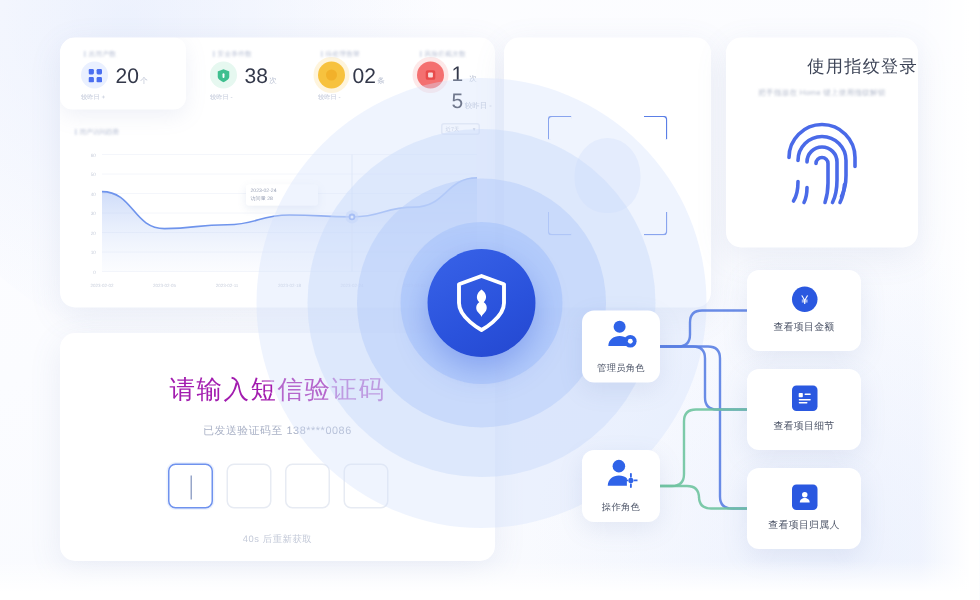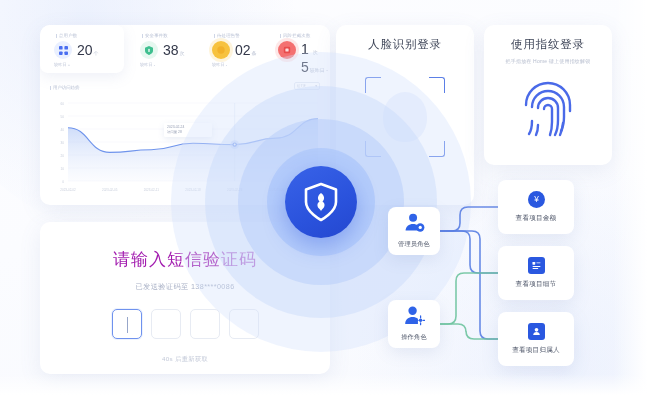--- a/index.html
+++ b/index.html
@@ -95,21 +95,21 @@
   .c-tl{left:0;top:0;border-right:none;border-bottom:none;border-radius:3px 0 0 0;}
   .c-tr{right:0;top:0;border-left:none;border-bottom:none;border-radius:0 3px 0 0;}
   .c-bl{left:0;bottom:0;border-right:none;border-top:none;border-radius:0 0 0 3px;}
   .c-br{right:0;bottom:0;border-left:none;border-top:none;border-radius:0 0 3px 0;}
   .face-ghost{position:absolute;left:50%;top:50%;transform:translate(-50%,-50%);
     width:44px;height:50px;border-radius:50% 50% 46% 46%;
     background:rgba(223,232,252,.55);}
 
   
   #finger-card{left:484px;top:25px;width:128px;height:140px;}
-  .fp-title{position:absolute;left:0;right:0;top:12px;text-align:center;
+  .fp-title{position:absolute;left:0;right:0;top:12px;text-align:right;
     font-size:11.5px;color:#3c4356;letter-spacing:.8px;font-family:Liberation Serif, serif;}
   .fp-sub{position:absolute;left:0;right:0;top:33px;text-align:center;
     font-size:5px;color:#b5bccd;letter-spacing:.2px;filter:blur(.55px);}
   .fp-glyph{position:absolute;left:50%;top:52px;transform:translateX(-50%);}
 
   
   #right-panel{position:absolute;left:336px;top:25px;width:276px;height:350px;}
   .role-node{position:absolute;width:52px;height:48px;background:#fff;border-radius:8px;
     box-shadow:0 5px 16px rgba(97,122,176,.13);
     display:flex;flex-direction:column;align-items:center;justify-content:center;gap:3px;}
@@ -267,21 +267,20 @@
     <div class="code-boxes">
       <div class="code-box active"></div>
       <div class="code-box"></div>
       <div class="code-box"></div>
       <div class="code-box"></div>
     </div>
     <div id="sms-timer">40s 后重新获取</div>
   </div>
 
   <div class="card" id="face-card">
-    <div class="face-title">人脸识别登录</div>
     <div class="scan">
       <div class="face-ghost"></div>
       <div class="corner c-tl"></div>
       <div class="corner c-tr"></div>
       <div class="corner c-bl"></div>
       <div class="corner c-br"></div>
     </div>
   </div>
 
   <div class="card" id="finger-card">

